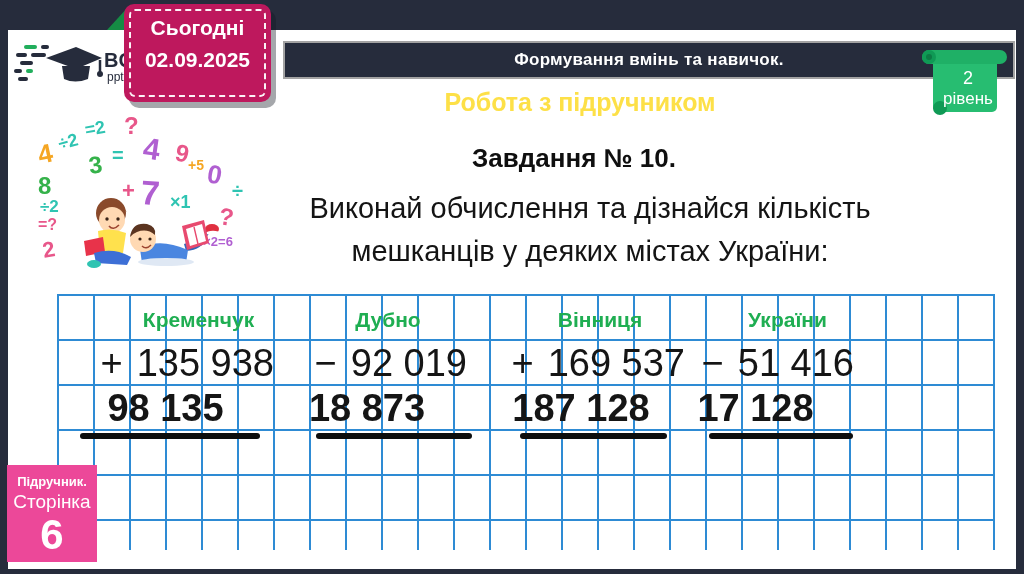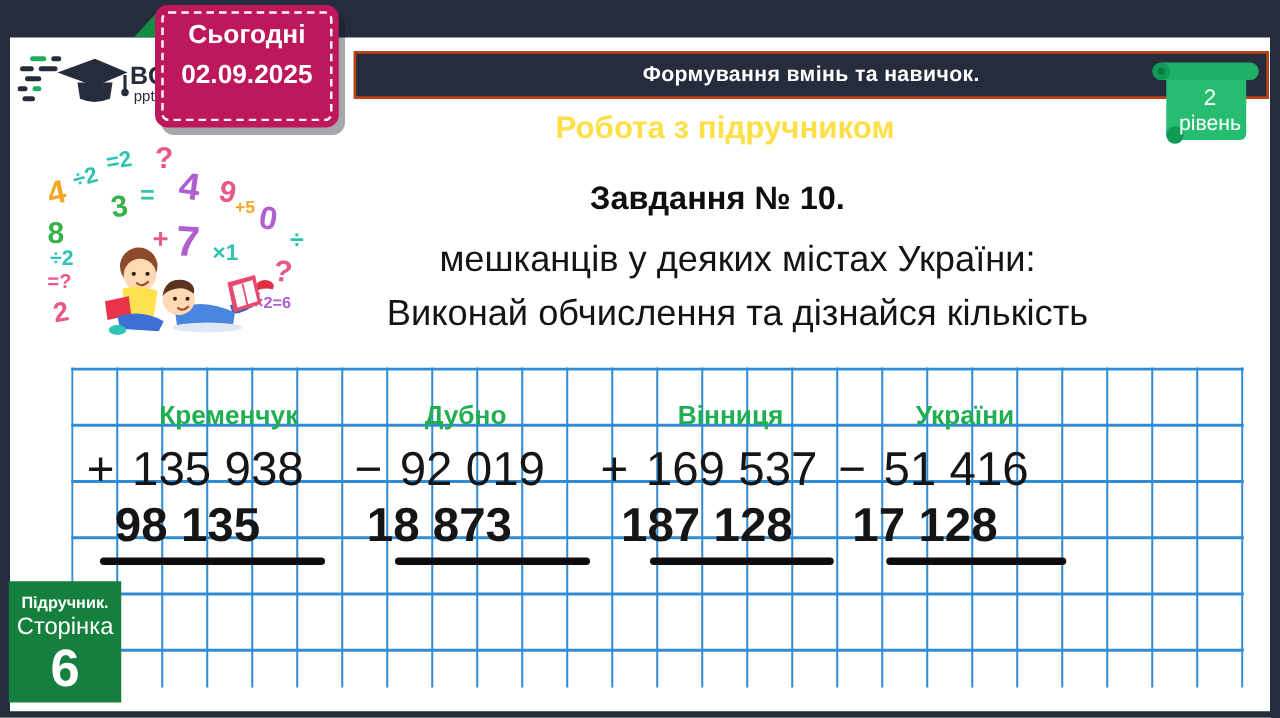--- a/index.html
+++ b/index.html
@@ -14,21 +14,21 @@
   .badge-fold{position:absolute;left:107px;top:6px;width:22px;height:24px;background:#158c44;
     clip-path:polygon(100% 0,100% 100%,0 100%);z-index:5;}
   .date-badge{position:absolute;left:124px;top:4px;width:147px;height:98px;background:#be185d;
     border-radius:10px;box-shadow:5px 6px 0 rgba(18,23,34,.38);z-index:6;}
   .date-badge .dash{position:absolute;inset:5px;border:2px dashed rgba(255,255,255,.95);border-radius:6px;}
   .date-badge .l1{margin-top:12px;text-align:center;color:#fff;font-weight:bold;font-size:21px;}
   .date-badge .l2{margin-top:8px;text-align:center;color:#fff;font-weight:bold;font-size:21px;}
 
   
   .header-bar{position:absolute;left:283px;top:41px;width:732px;height:38px;background:#262c3c;
-    border:2px solid #c2410c;box-sizing:border-box;z-index:3;display:flex;align-items:center;justify-content:center;}
+    border:2px solid #a3a3a3;box-sizing:border-box;z-index:3;display:flex;align-items:center;justify-content:center;}
   .header-bar span{color:#fff;font-weight:bold;font-size:17px;letter-spacing:.3px;}
 
   
   .level-scroll{position:absolute;left:916px;top:44px;width:98px;height:76px;z-index:7;}
 
   
   .page-title{position:absolute;left:200px;top:88px;width:760px;text-align:center;
     color:#fde047;font-weight:bold;font-size:25px;z-index:2;}
   .task-heading{position:absolute;left:194px;top:143px;width:760px;text-align:center;
     color:#0f0f0f;font-weight:bold;font-size:26px;z-index:2;}
@@ -38,21 +38,21 @@
   
   .illus{position:absolute;left:36px;top:110px;width:212px;height:160px;z-index:2;}
   .illus svg{width:100%;height:100%;}
   .illus text{font-family:"Liberation Sans",sans-serif;font-weight:bold;}
 
   
   .grid{position:absolute;left:57px;top:294px;width:938px;height:256px;z-index:1;
     background-image:linear-gradient(to right,#2e8bd4 2px,transparent 2px),
                      linear-gradient(to bottom,#2e8bd4 2px,transparent 2px);
     background-size:36px 45px;}
-  .problem{position:absolute;top:15px;height:100%;}
+  .problem{position:absolute;top:2px;height:100%;padding-left:31px;}
   .c0{left:0;width:186px;}
   .c1{left:210px;width:169px;}
   .c2{left:420px;width:177px;}
   .c3{left:600px;width:166px;}
   .city{position:absolute;top:0;left:0;right:0;height:45px;line-height:47px;text-align:center;
     font-weight:bold;font-size:21px;color:#1fae52;}
   .c0 .city{transform:translateX(33px);}
   .c1 .city{transform:translateX(21px);}
   .c2 .city{transform:translateX(19px);}
   .c3 .city{transform:translateX(32px);}
@@ -60,21 +60,21 @@
   .top-row{top:45px;display:flex;justify-content:flex-end;align-items:center;}
   .op{margin-right:14px;}
   .bottom-row{top:90px;text-align:center;font-weight:bold;}
   .rule{position:absolute;top:137px;height:6px;background:#0d0d0d;border-radius:3px;}
   .c0 .rule{left:23px;width:180px;}
   .c1 .rule{left:49px;width:156px;}
   .c2 .rule{left:43px;width:147px;}
   .c3 .rule{left:52px;width:144px;}
 
   
-  .footer-box{position:absolute;left:7px;top:465px;width:90px;height:97px;background:#15803d;
+  .footer-box{position:absolute;left:7px;top:465px;width:90px;height:97px;background:#ec4899;
     z-index:4;text-align:center;color:#fff;}
   .footer-box .f1{margin-top:9px;font-size:13px;font-weight:bold;}
   .footer-box .f2{margin-top:2px;font-size:19px;font-weight:normal;}
   .footer-box .f3{margin-top:0;font-size:42px;font-weight:bold;line-height:44px;}
 </style>
 </head>
 <body>
 
 <div class="stage">
   <div class="slide"></div>
@@ -117,22 +117,22 @@
       <circle cx="13" cy="13" r="3" fill="#0c7a44"></circle>
       <circle cx="24" cy="64" r="7" fill="#0f9a55"></circle>
       <text x="52" y="40" text-anchor="middle" font-size="18" fill="#ffffff" font-family="Liberation Sans, sans-serif">2</text>
       <text x="52" y="60" text-anchor="middle" font-size="17" fill="#ffffff" font-family="Liberation Sans, sans-serif">рівень</text>
     </svg>
   </div>
 
   <div class="page-title">Робота з підручником</div>
   <div class="task-heading">Завдання № 10.</div>
   <div class="task-text">
+    <div>Виконай обчислення та дізнайся кількість</div>
     <div>мешканців у деяких містах України:</div>
-    <div>Виконай обчислення та дізнайся кількість</div>
   </div>
 
   <div class="illus">
     <svg viewBox="0 0 212 160">
       <g id="symbols-group">
           <text x="4" y="54" fill="#f5a623" font-size="26" transform="rotate(-12 4 54)">4</text>
           <text x="24" y="40" fill="#2fc4b2" font-size="18" transform="rotate(-15 24 40)">÷2</text>
           <text x="50" y="26" fill="#2fc4b2" font-size="18" transform="rotate(-10 50 26)">=2</text>
           <text x="88" y="24" fill="#e8578a" font-size="24">?</text>
           <text x="54" y="64" fill="#35b24a" font-size="24" transform="rotate(-8 54 64)">3</text>

